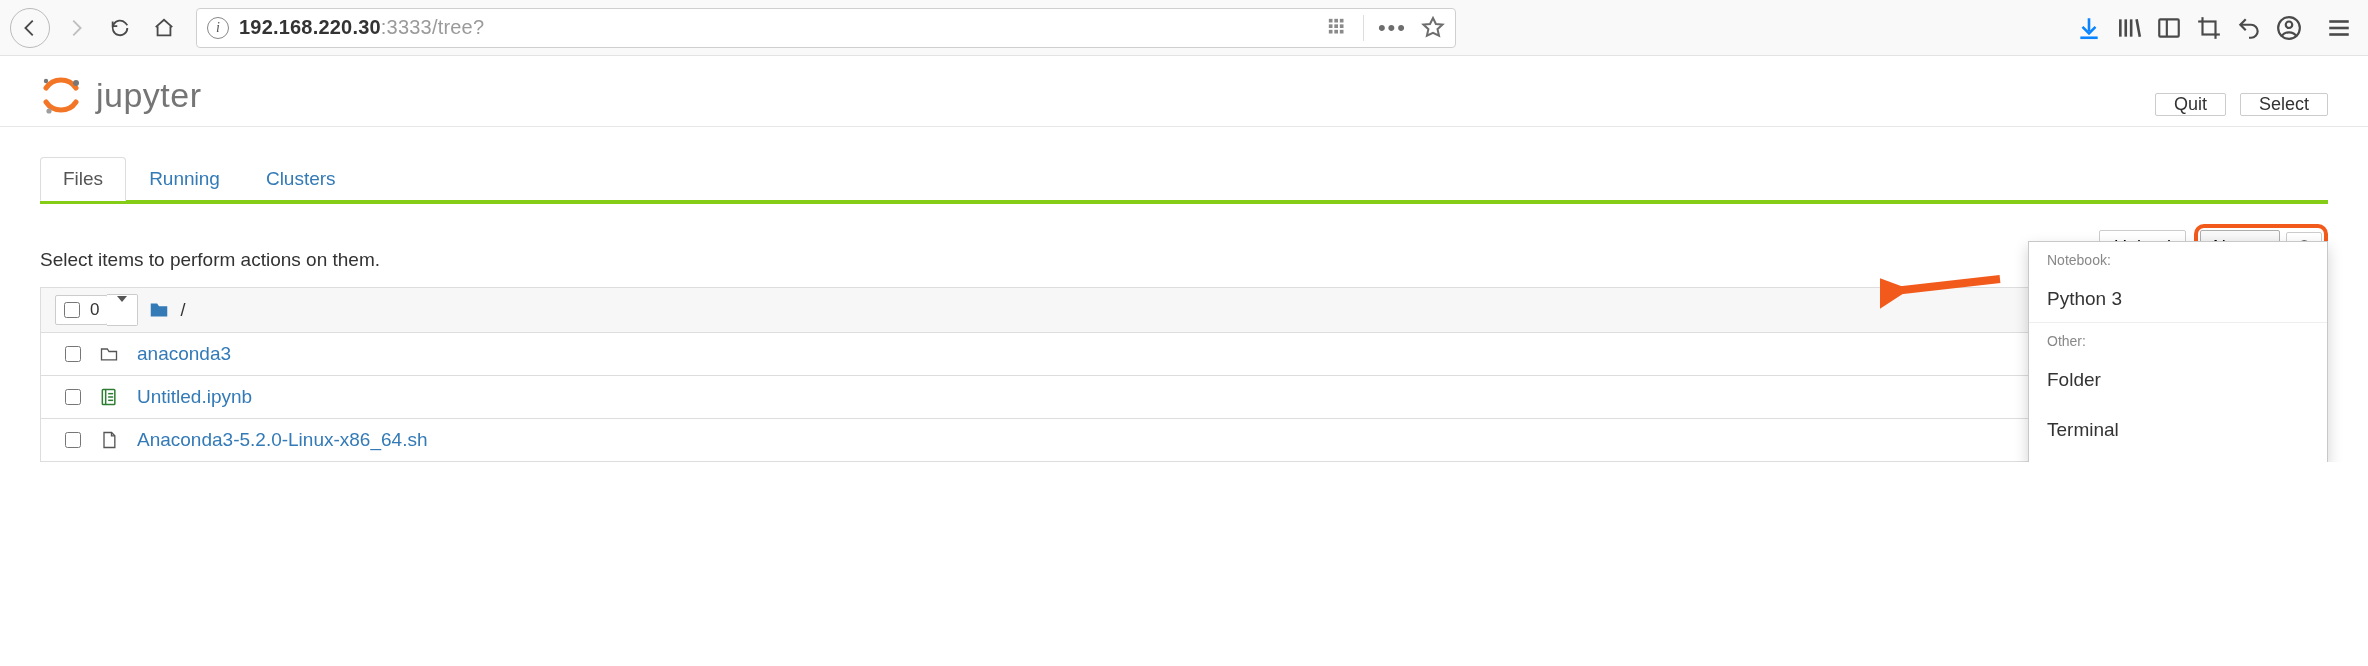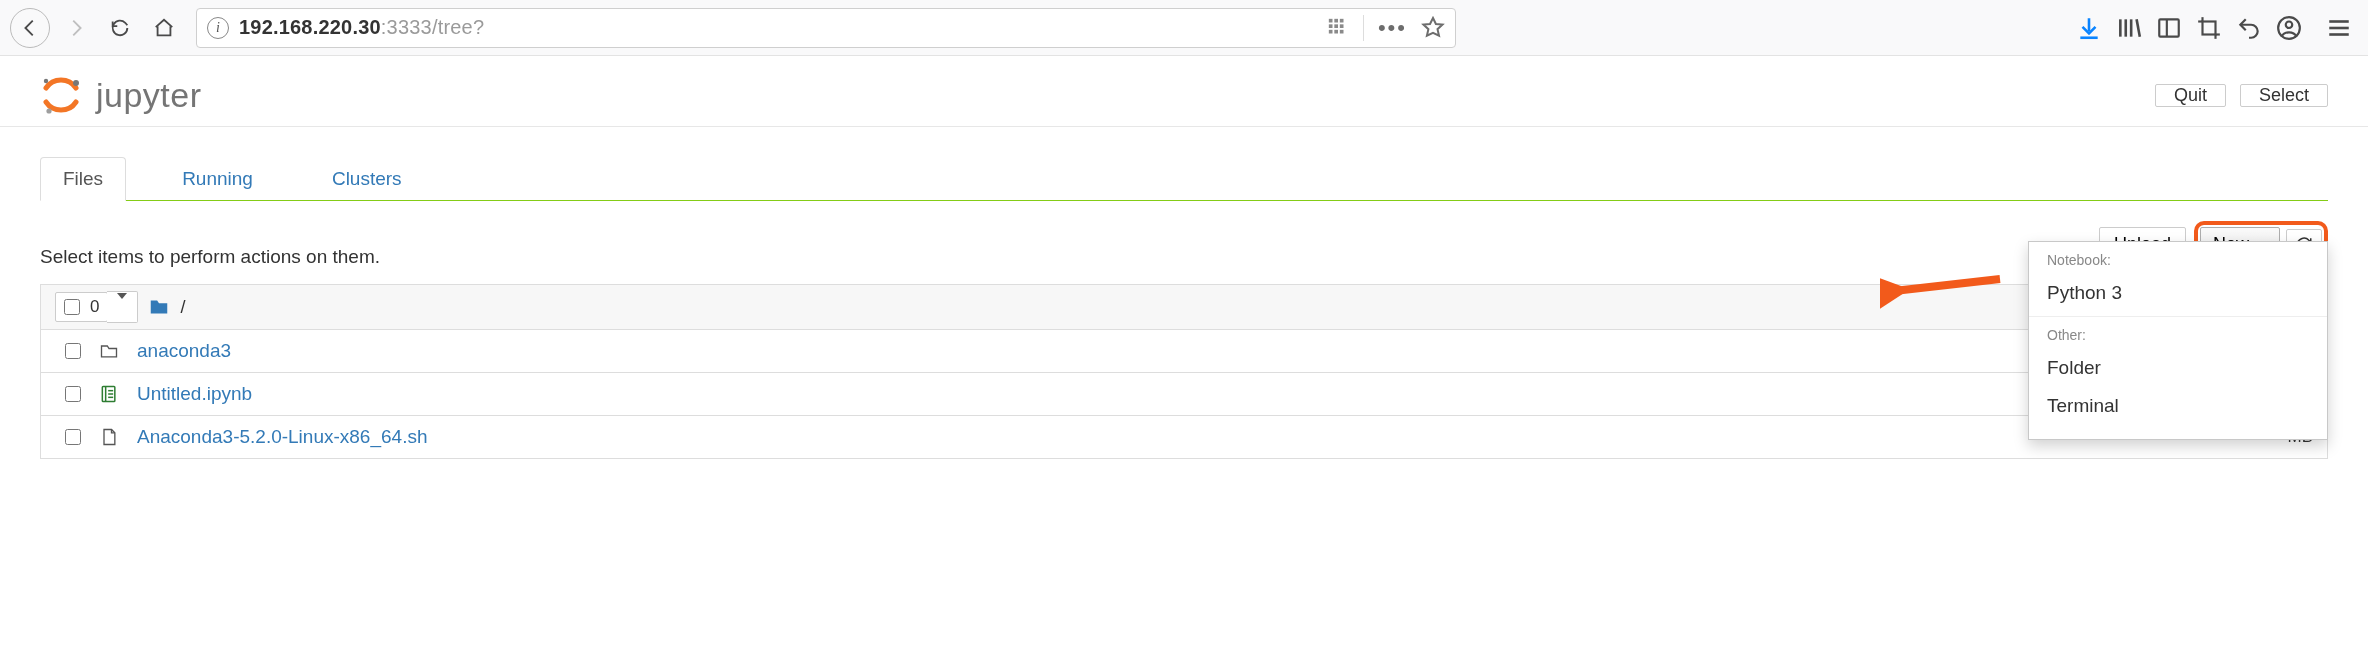--- a/index.html
+++ b/index.html
@@ -53,38 +53,38 @@
   .url-text { flex:1; letter-spacing: 0.2px; }
   .url-text .gray { color: #9a9a9a; }
   .url-icons { display:flex; align-items:center; gap:14px; color:#6d6d6d; }
   .url-icons .div { width:1px; height:26px; background:#ddd; }
   .toolbar-right { display:flex; align-items:center; gap:14px; margin-left:auto; color:#5a5a5a; padding-right:6px; }
   .toolbar-right .dl { color:#0a84ff; }
   .toolbar-right svg { width:26px; height:26px; }
 
   
   .jup-header {
-    display:flex; align-items:center; justify-content:space-between;
+    display:flex; align-items:flex-end; justify-content:space-between;
     padding: 12px 40px 10px 40px;
     border-bottom: 1px solid #e7e7e7;
     margin-top: 6px;
     margin-bottom: 30px;
   }
   .jup-logo { display:flex; align-items:center; gap:14px; }
   .jup-mark { width:42px; height:42px; position:relative; }
   .jup-word { font-size: 34px; color:#757575; font-weight: 400; letter-spacing: 0.5px; }
   .header-btns { display:flex; gap:14px; }
   .btn {
     background:#fff; border:1px solid #ccc; color:#333;
     padding: 0 18px; font-size:18px; border-radius:2px;
   }
 
   
   .page-body { padding: 0 40px; position:relative; }
-  .tabs { display:flex; border-bottom:1px solid #84cc16;gap:33px; }
+  .tabs { display:flex; border-bottom:4px solid #84cc16; }
   .tab {
     padding: 10px 22px; font-size:19px; color:#337ab7;
     border:1px solid transparent; margin-bottom:-1px;
   }
   .tab.active {
     color:#555; border:1px solid #ddd; border-bottom-color:#fff;
     border-radius:4px 4px 0 0; background:#fff;
   }
 
   
@@ -143,21 +143,21 @@
 
   
   .dropdown {
     position:absolute; right:40px; top:84px; width:300px;
     background:#fff; border:1px solid #c8c8c8;
     box-shadow:0 6px 14px rgba(0,0,0,0.18);
     z-index:50;
   }
   .dd-section { padding: 10px 18px 4px 18px; border-bottom:1px solid #eee; }
   .dd-head { font-size:14px; color:#888; margin-bottom:6px; }
-  .dd-item { font-size:19px; padding:8px 0; color:#333; }
+  .dd-item { font-size:19px; padding:8px 0; color:#333;margin-top:12px; }
   .dd-section.last { border-bottom:none; padding-bottom:14px; }
 
   
   .annot-arrow {
     position:absolute; right:358px; top:104px; z-index:60;
   }
 
   
   svg { display:block; }
 </style>

